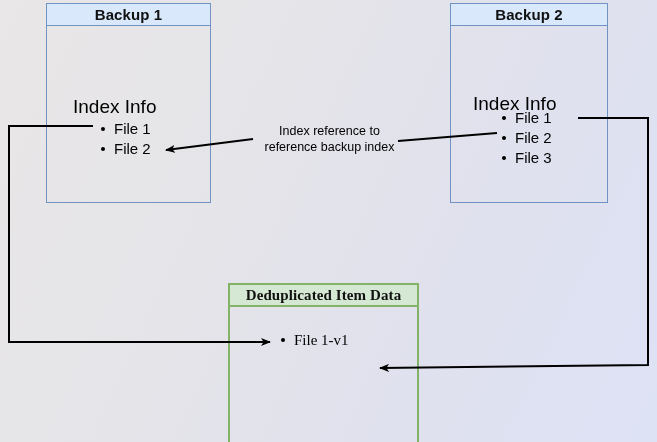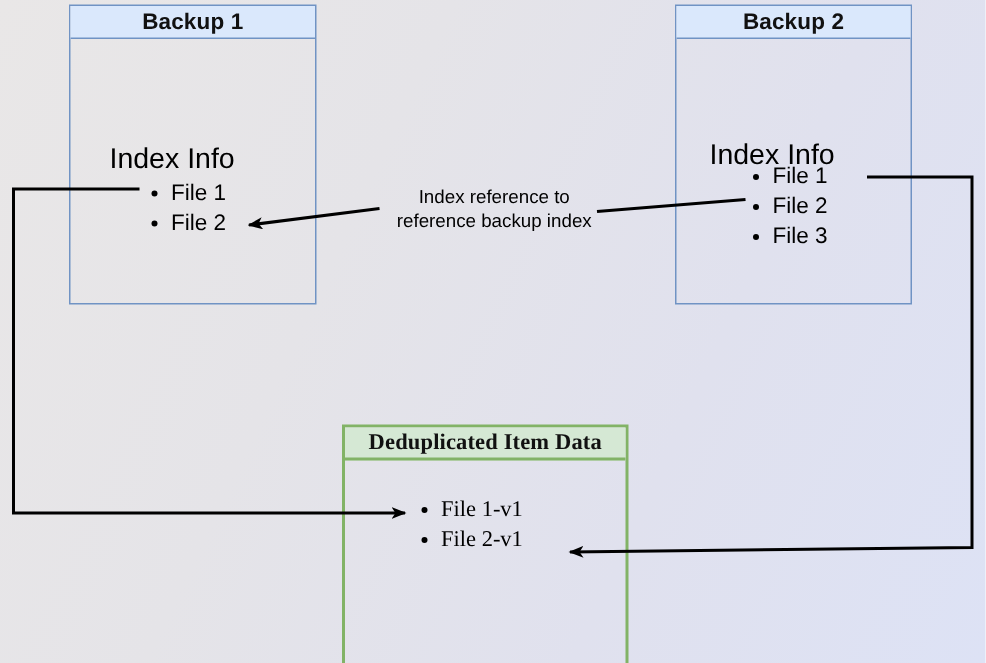--- a/index.html
+++ b/index.html
@@ -137,21 +137,20 @@
     </div>
   </div>
 
   <div class="box green-box" style="left:228px; top:283px; width:191px; height:185px;font-family:Liberation Serif, serif;">
     <div class="box-header">
       <span>Deduplicated Item Data</span>
     </div>
     <div class="box-body">
       <ul class="bullet-list" style="left:51px; top:23px;text-align:center;">
         <li>File 1-v1</li>
-        <li>File 2-v1</li>
       </ul>
     </div>
   </div>
 
   <div class="caption" style="left:257px; top:123px; width:145px;">
     <div>Index reference to</div>
     <div>reference backup index</div>
   </div>
 
   <svg class="arrows" viewBox="0 0 657 442">

